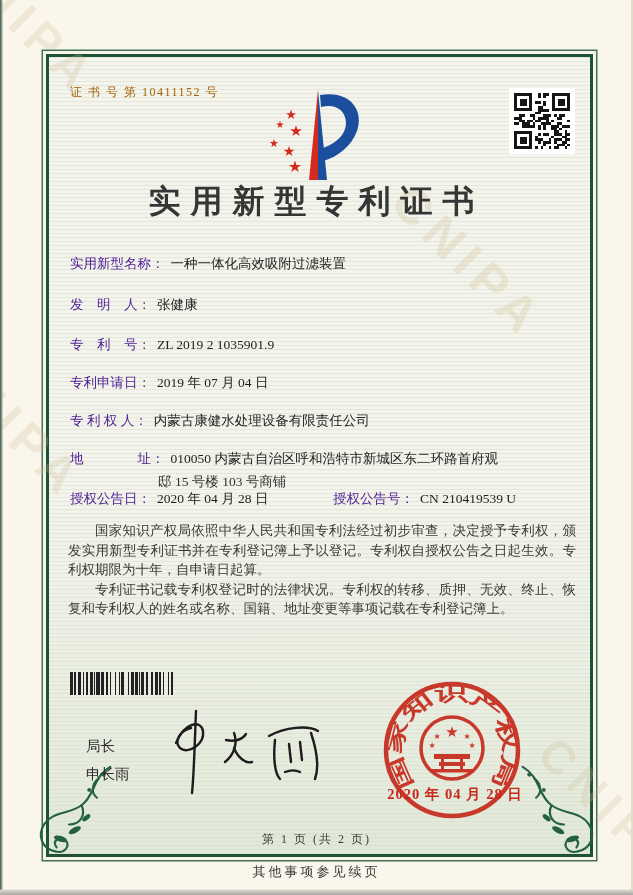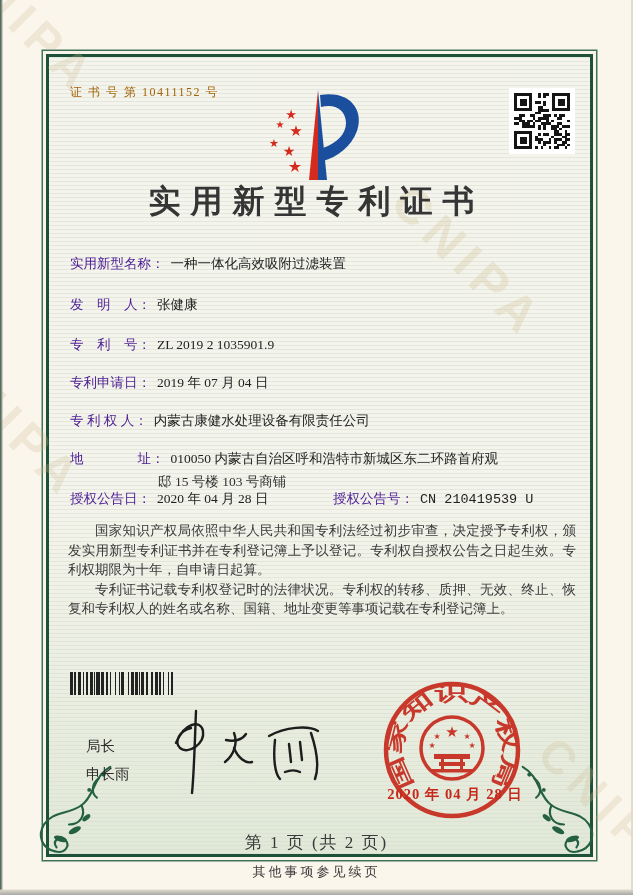--- a/index.html
+++ b/index.html
@@ -47,21 +47,21 @@
   .qf::after{content:"";position:absolute;inset:2.5px;background:#151515;}
   .qf.tl{left:0;top:0}.qf.tr{right:0;top:0}.qf.bl{left:0;bottom:0}
 
   .title{position:absolute;left:0;top:180px;width:633px;text-align:center;
          font-size:32px;font-weight:bold;letter-spacing:10px;color:#353535;}
 
   .row{position:absolute;left:70px;font-size:13.5px;color:#303030;white-space:nowrap;}
   .row .lab{color:#4c1d95;}
   .row .val{color:#222;margin-left:6px;}
   .row .val2line{display:block;margin-left:88px;margin-top:5px;}
-  .pair2{position:absolute;left:263px;top:0;font-family:Liberation Mono, monospace;}
+  .pair2{position:absolute;left:263px;top:0;}
   .r1{top:255px}.r2{top:296px}.r3{top:336px}.r4{top:374px}.r5{top:412px}.r6{top:450px}.r7{top:490px}
 
   .paras{position:absolute;left:68px;top:521px;width:508px;font-size:13.5px;line-height:19.5px;
          color:#3a3a3a;text-align:justify;}
   .paras p{margin:0;text-indent:2em;}
 
   .barcode{position:absolute;left:70px;top:672px;height:23px;display:flex;}
   .barcode i{display:block;height:100%;}
   .barcode i.br{background:#222;}
 
@@ -70,21 +70,21 @@
 
   .seal{position:absolute;left:377px;top:675px;width:150px;height:150px;z-index:4;opacity:.92;}
   .seal-date{position:absolute;left:380px;top:785px;width:150px;text-align:center;z-index:5;
              font-size:14.5px;color:#c62a1d;letter-spacing:1px;font-weight:bold;}
 
   .flourish{position:absolute;width:96px;height:96px;z-index:2;}
   .fl-left{left:22px;top:763px;}
   .fl-right{left:515px;top:763px;transform:scaleX(-1);}
 
   .page-info{position:absolute;left:0;top:831px;width:633px;text-align:center;
-             font-size:17px;color:#3a3a3a;letter-spacing:2px;}
+             font-size:12px;color:#3a3a3a;letter-spacing:2px;}
   .cont-note{position:absolute;left:0;top:863px;width:633px;text-align:center;
              font-size:13px;color:#3a3a3a;letter-spacing:3px;}
 </style>
 </head>
 <body>
 
 <div id="page">
 
   <div class="frame"></div>
 

